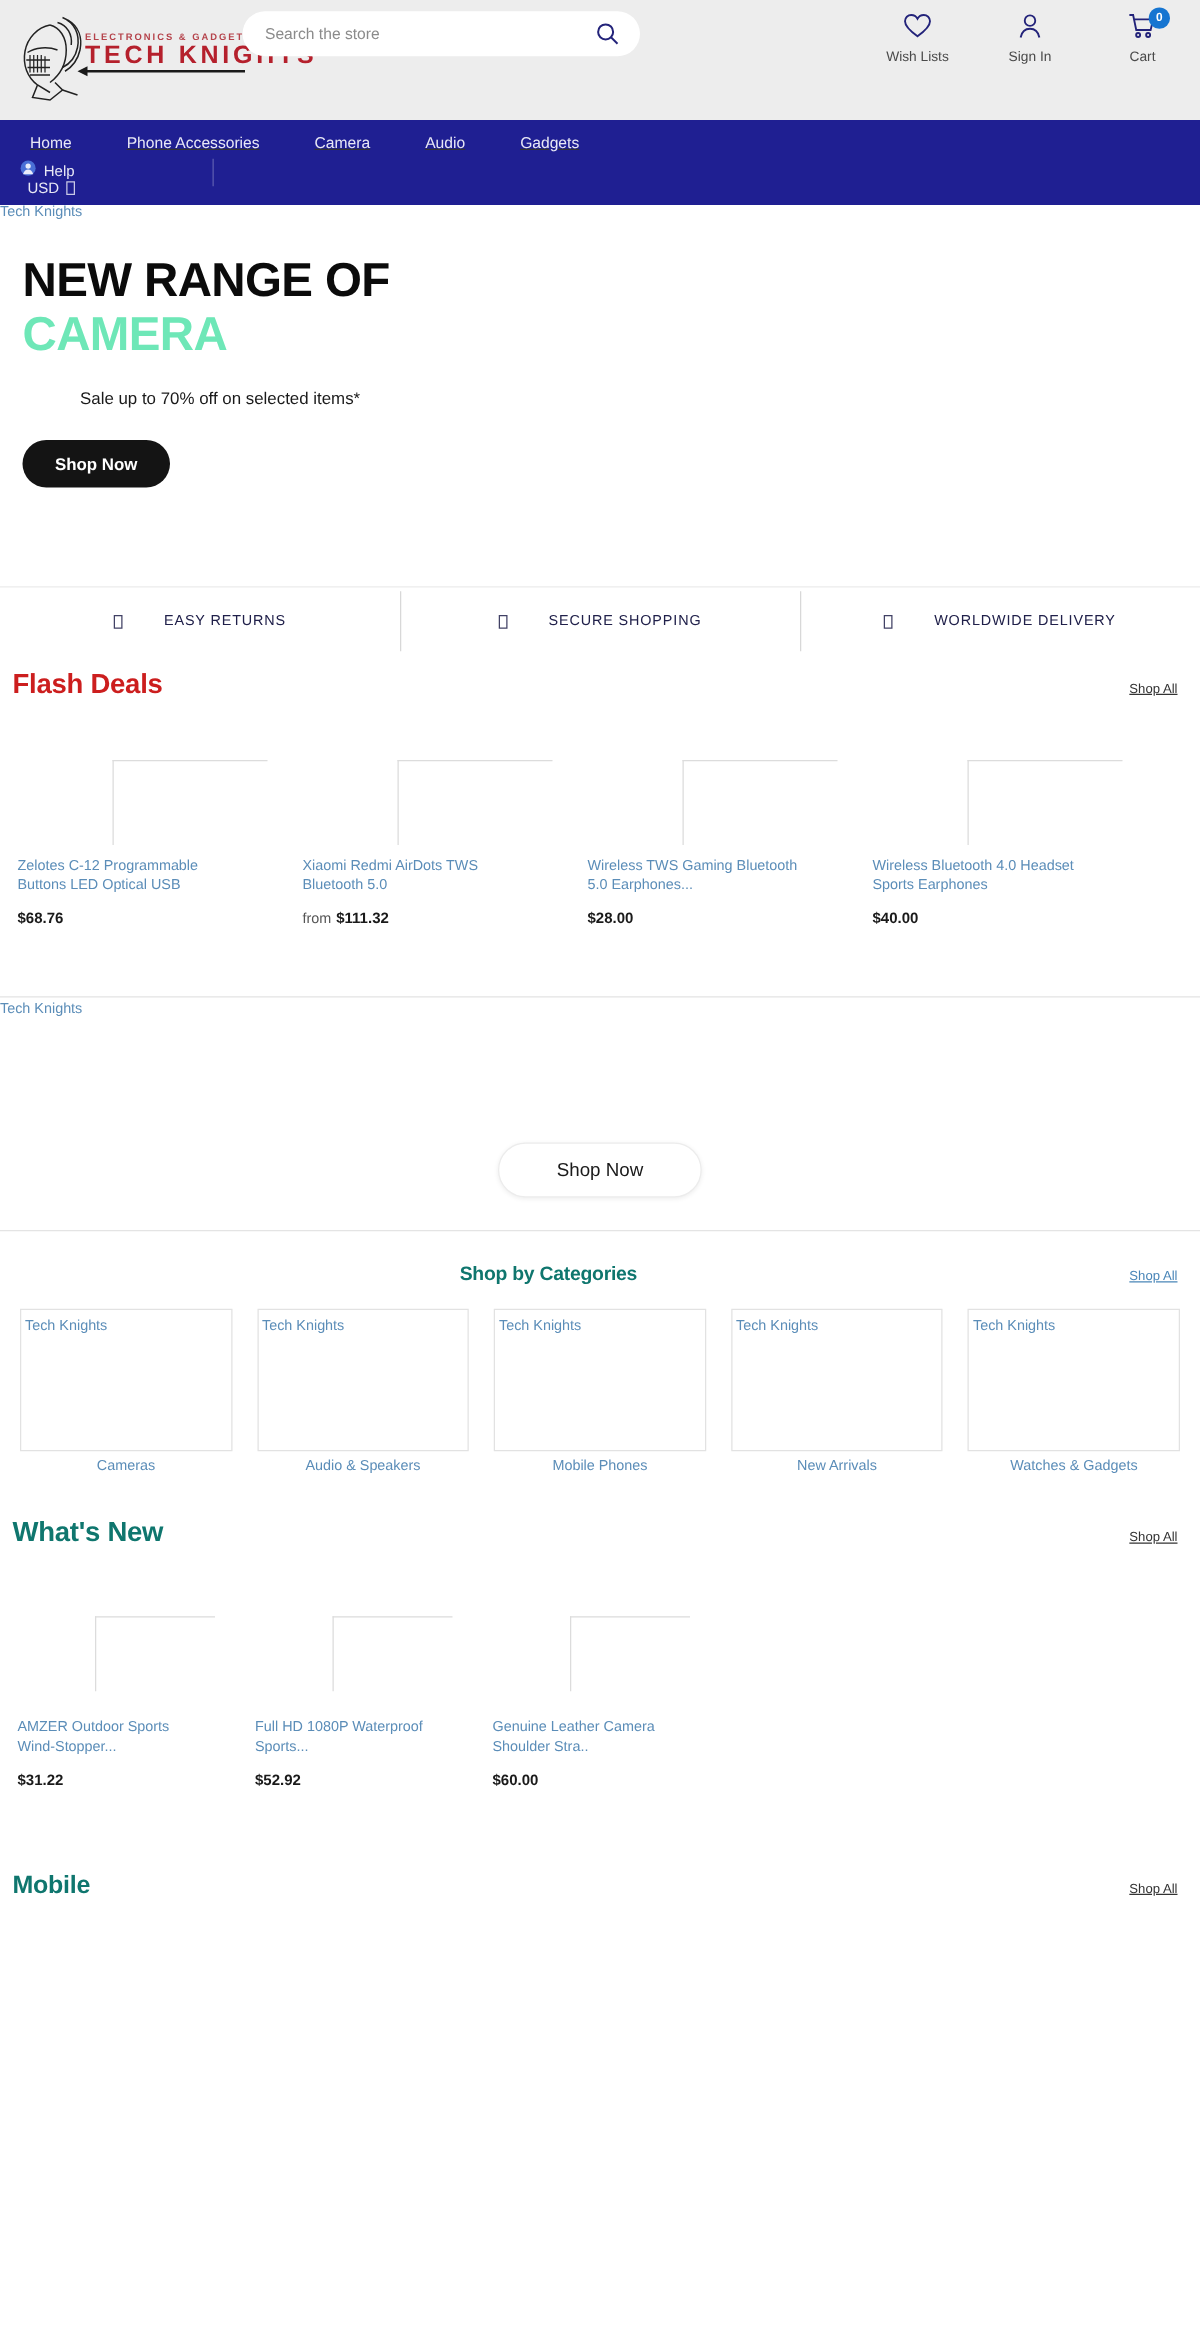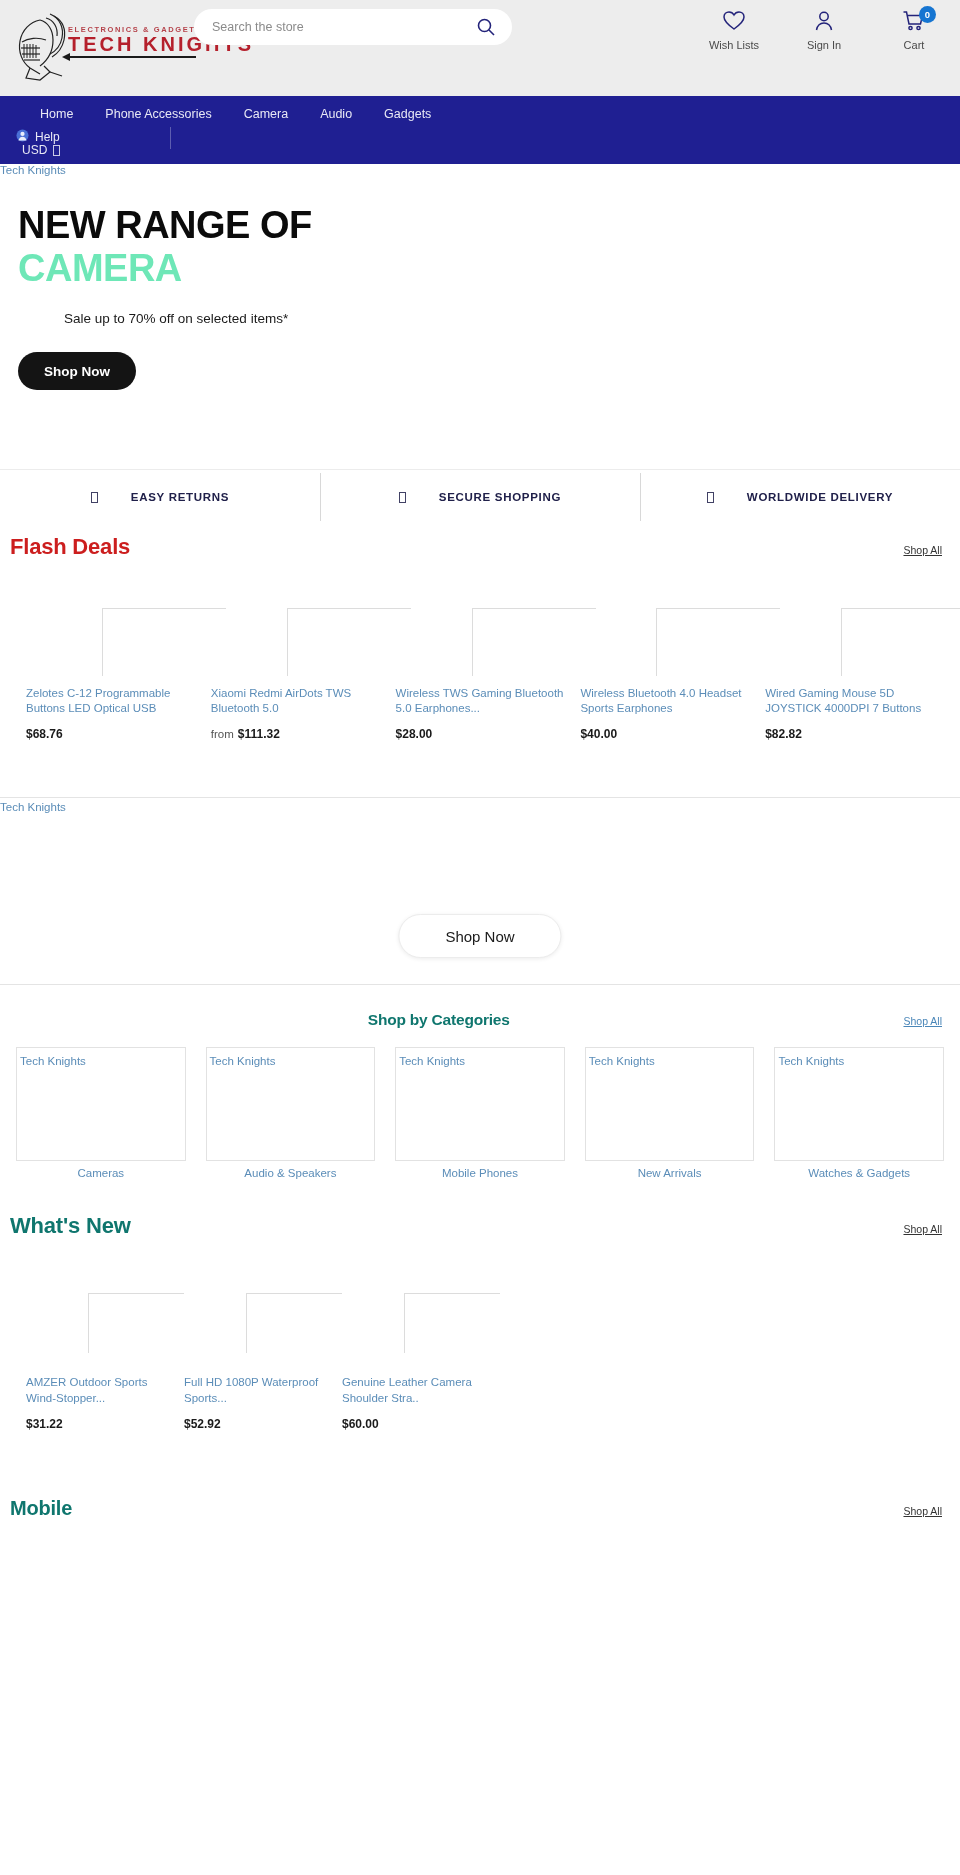--- a/index.html
+++ b/index.html
@@ -131,22 +131,23 @@
   
   .navbar {
     background: #1f1f92;
     min-height: 68px;
     padding: 0 0 6px 0;
     position: relative;
   }
   .nav-list {
     display: flex;
     list-style: none;
-    padding: 11px 0 0 24px;
-    gap: 0;
+    padding: 11px 0 0 8px;
+    gap: 12px;
+    text-decoration: underline;
   }
   .nav-list li {
     padding: 0 16px;
     font-size: 12.5px;
     color: #e8e8f5;
     cursor: pointer;
     white-space: nowrap;
   }
   .nav-second {
     display: flex;
@@ -253,21 +254,21 @@
   .benefit + .benefit:before {
     content: "";
     position: absolute;
     left: 0; top: 3px;
     width: 1px; height: 48px;
     background: #d8d8d8;
   }
   .benefit-label {
     font-size: 11.5px;
     letter-spacing: 0.7px;
-    font-weight: 700;
+    font-weight: 400;
     color: #20204a;
     white-space: nowrap;
     margin-left: 19px;
   }
   .benefit-icon { color: #20204a; }
 
   
   .section-head {
     display: flex;
     align-items: baseline;
@@ -293,21 +294,22 @@
     text-decoration: underline;
     cursor: pointer;
     white-space: nowrap;
     padding-left: 36px;
   }
   .shop-all.blue { color: #4a86b8; }
 
   
   .product-row {
     display: flex;
-    padding: 0 18px;
+    padding: 0 6px;
+    gap: 32px;
   }
   .product-card {
     width: 196px;
     padding: 0 8px;
     cursor: pointer;
   }
   .pc-img {
     height: 112px;
     position: relative;
     margin-bottom: 10px;
@@ -562,27 +564,20 @@
     <div class="pc-title">Wireless TWS Gaming Bluetooth 5.0 Earphones...</div>
     <div class="pc-price"><span>$28.00</span></div>
   </div>
   <div class="product-card">
     <div class="pc-img">
         <div class="pc-img-box"></div>
       </div>
     <div class="pc-title">Wireless Bluetooth 4.0 Headset Sports Earphones</div>
     <div class="pc-price"><span>$40.00</span></div>
   </div>
-  <div class="product-card">
-    <div class="pc-img">
-        <div class="pc-img-box"></div>
-      </div>
-    <div class="pc-title">Wired Gaming Mouse 5D JOYSTICK 4000DPI 7 Buttons</div>
-    <div class="pc-price"><span>$82.82</span></div>
-  </div>
 </div>
 
 <div class="promo">
   <span class="brokenimg promo-alt">Tech Knights</span>
   <button class="promo-btn">Shop Now</button>
 </div>
 
 <div class="section-head cats-head">
   <div class="sec-title black center">Shop by Categories</div>
   <a class="shop-all blue">Shop All</a>

